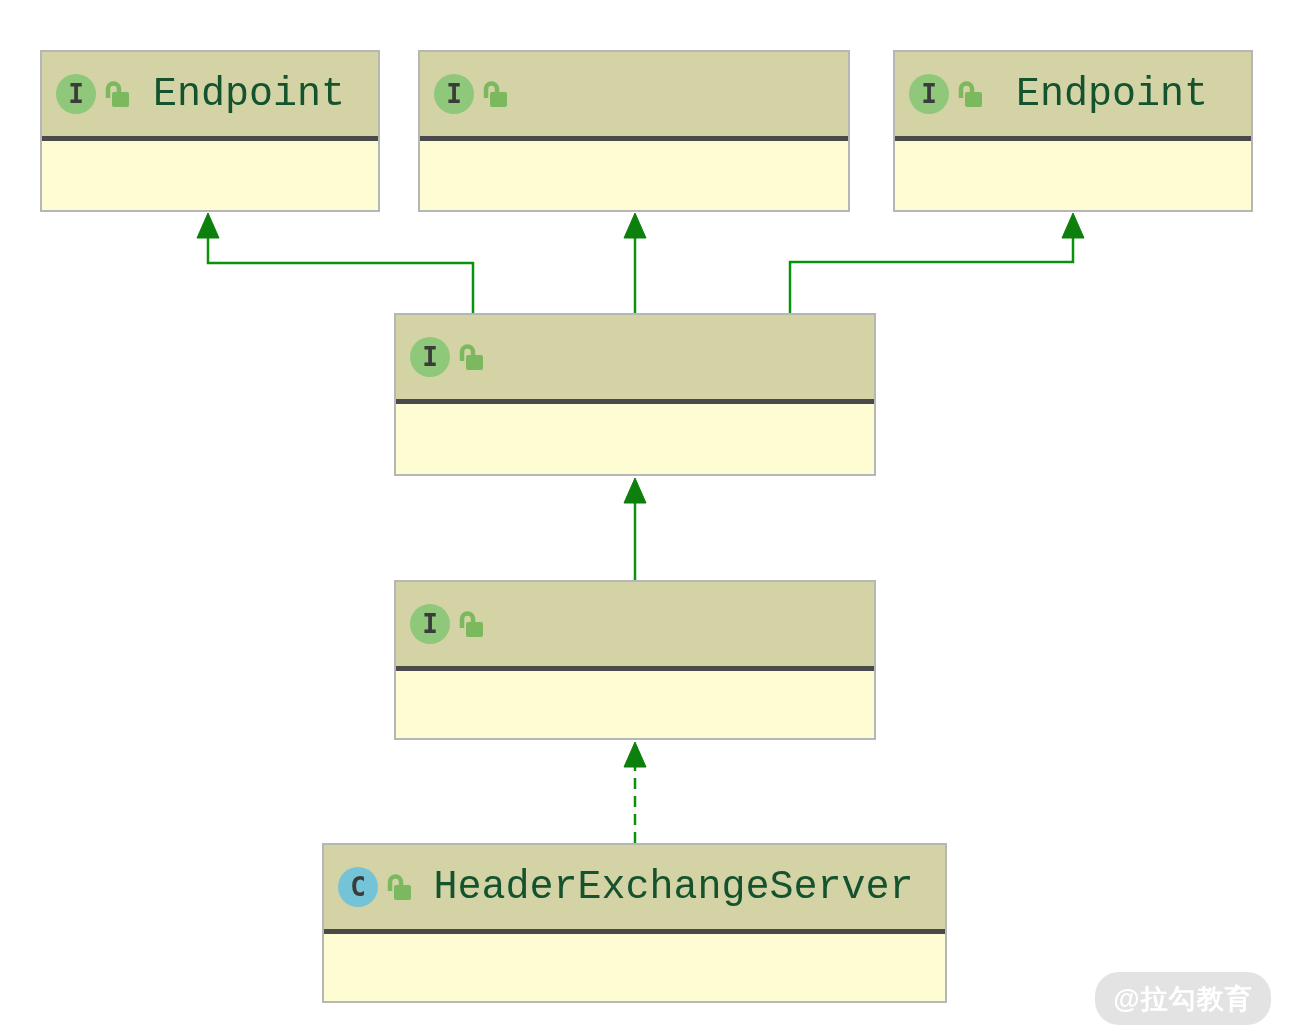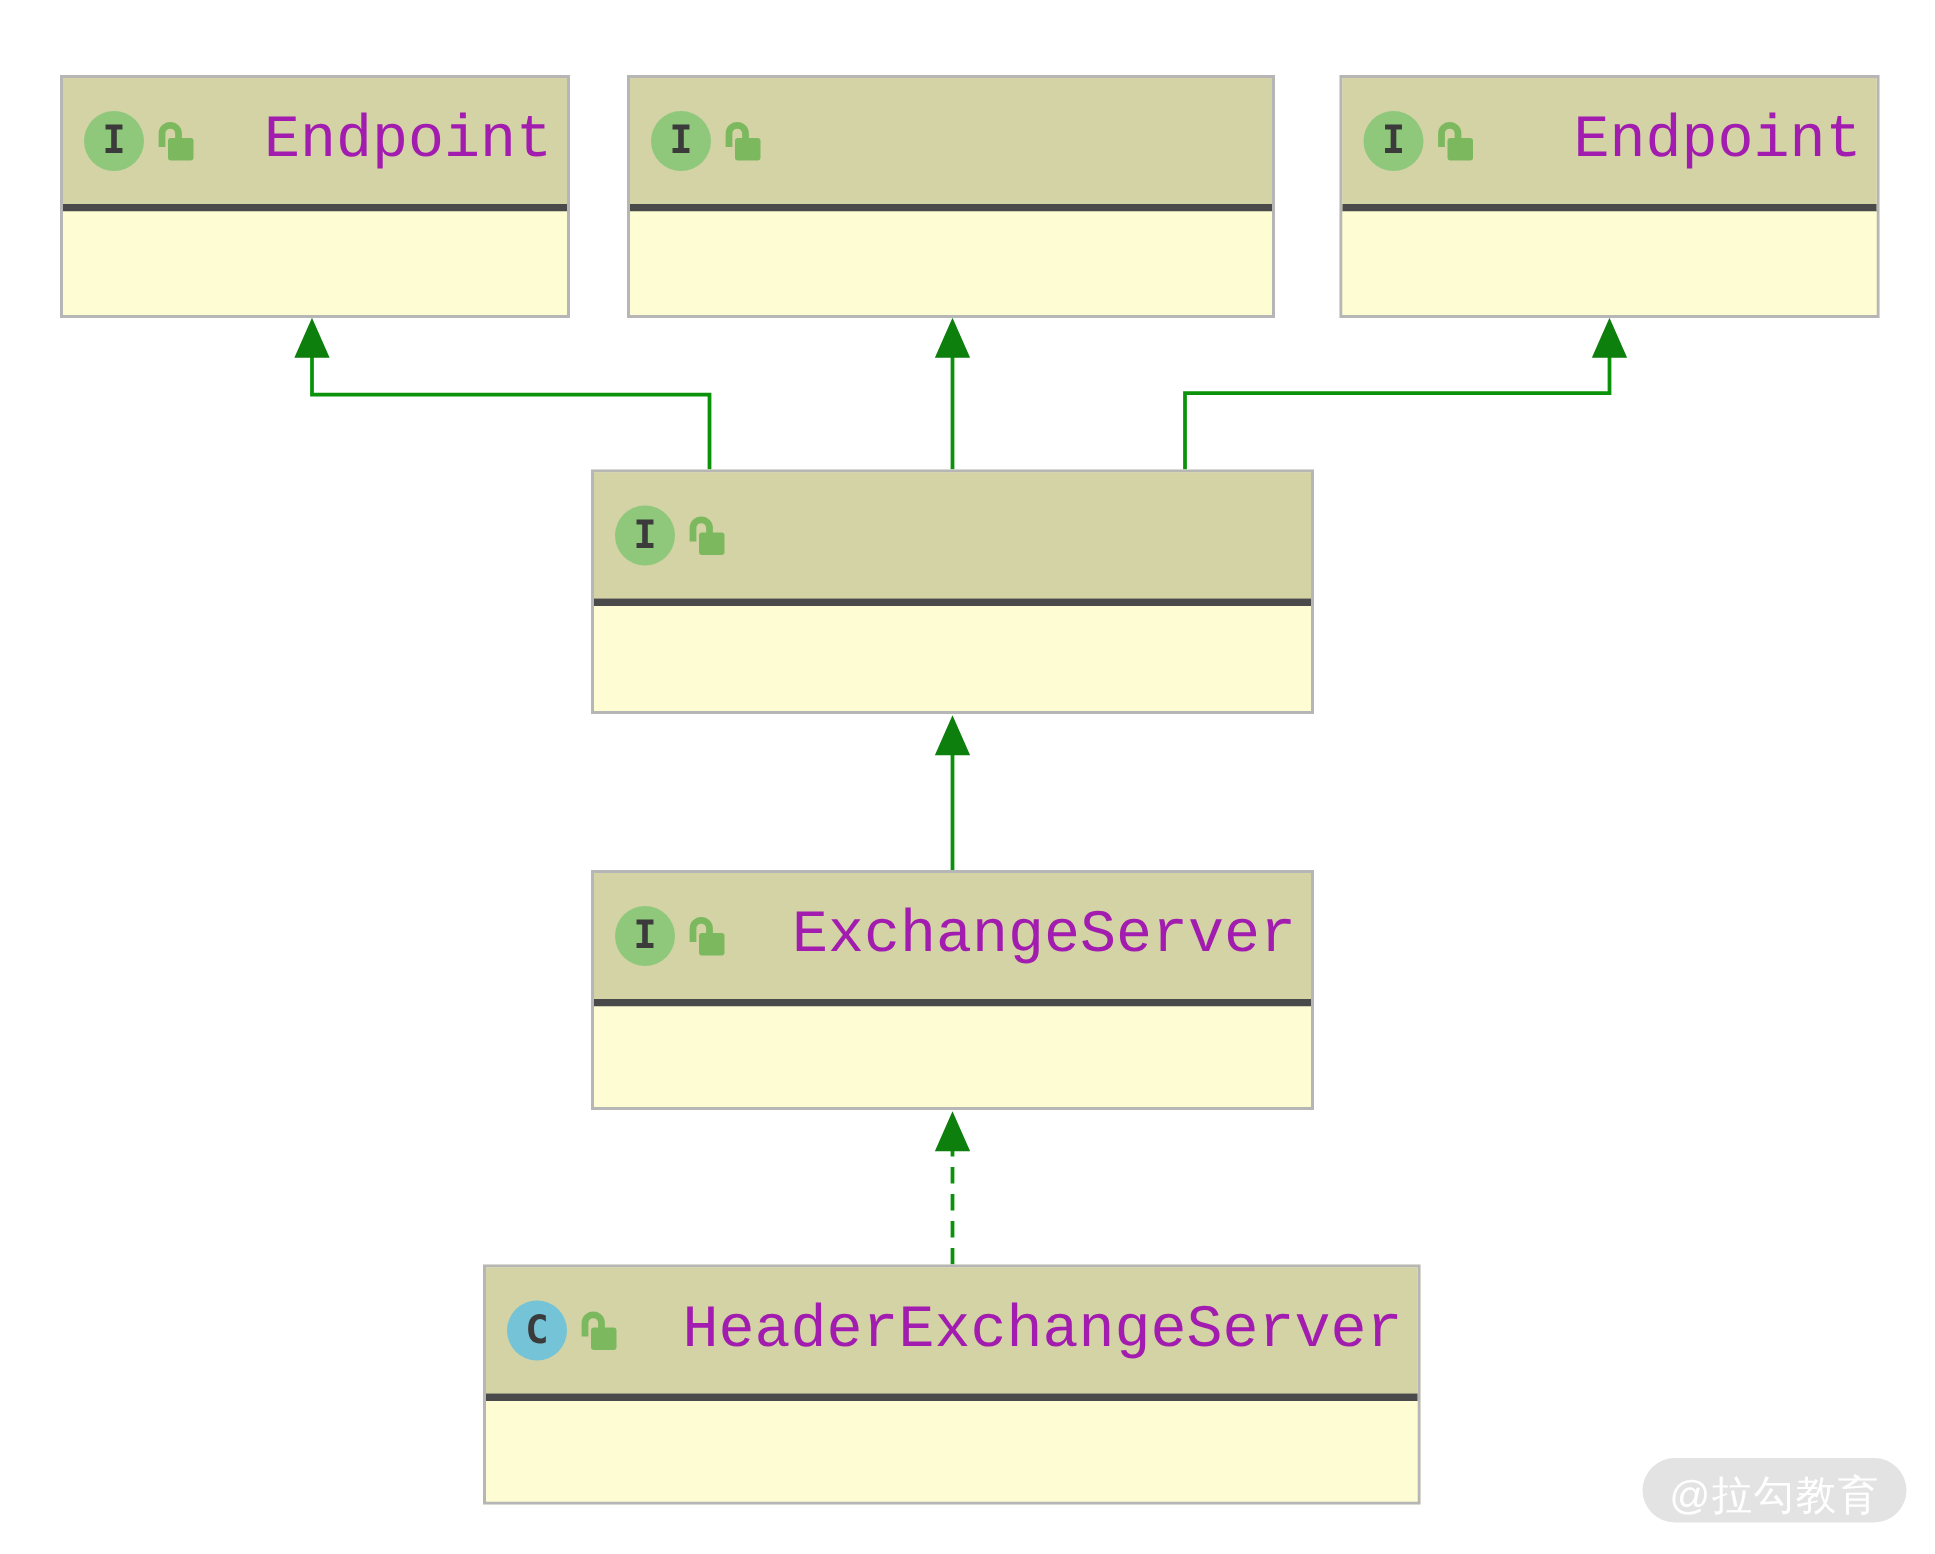--- a/index.html
+++ b/index.html
@@ -45,47 +45,48 @@
     color:#3b3b3b;
     flex:0 0 auto;
   }
   .badge.iface{background:#8fc87b;}
   .badge.cls{background:#74c3d7;}
 
   .lock{margin-left:8px;flex:0 0 auto;}
 
   .title{
     flex:1 1 auto;
-    text-align:right;
+    text-align:center;
     font-family:"Liberation Mono","DejaVu Sans Mono",monospace;
     font-size:40px;
-    color:#a21caf;
+    color:#14532d;
     white-space:nowrap;
     padding-right:10px;
   }
 
   
   #n-endpoint      {left:40px;  top:50px;  width:340px; height:162px;}
   #n-idlesensible  {left:418px; top:50px;  width:432px; height:162px;}
   #n-resetable     {left:893px; top:50px;  width:360px; height:162px;}
   #n-remoting      {left:394px; top:313px; width:482px; height:163px;}
   #n-exchange      {left:394px; top:580px; width:482px; height:160px;}
   #n-headerexch    {left:322px; top:843px; width:625px; height:160px;}
 
   .watermark{
     position:absolute;
     left:1095px;top:972px;
-    width:176px;height:43px;
+    width:176px;height:53px;
     background:#e3e3e3;
     border-radius:24px;
-    display:flex;align-items:flex-end;justify-content:center;
+    display:flex;align-items:center;justify-content:center;
     color:#ffffff;
     font-size:27px;
     letter-spacing:1px;
     font-family:"Liberation Sans","DejaVu Sans",sans-serif;
+    font-weight:bold;
   }
 </style>
 </head>
 <body>
 
 <div class="canvas">
 
   <svg class="edges" width="1290" height="1036" viewBox="0 0 1290 1036">
 
     <g>
@@ -174,21 +175,20 @@
 
   <div class="node" id="n-exchange">
     <div class="hdr">
       <span class="badge iface">
         <span>I</span>
       </span>
       <svg class="lock" width="26" height="30" viewBox="0 0 26 30">
         <path d="M4 19 V10 a5.5 5.5 0 0 1 11 0 v4" fill="none" stroke="#7cb95e" stroke-width="4.5"></path>
         <rect x="8" y="13" width="17" height="15" rx="2" fill="#7cb95e"></rect>
       </svg>
-      <div class="title">ExchangeServer</div>
     </div>
     <div class="sep"></div>
     <div class="nbody"></div>
   </div>
 
   <div class="node" id="n-headerexch">
     <div class="hdr">
       <span class="badge cls">
         <span>C</span>
       </span>

